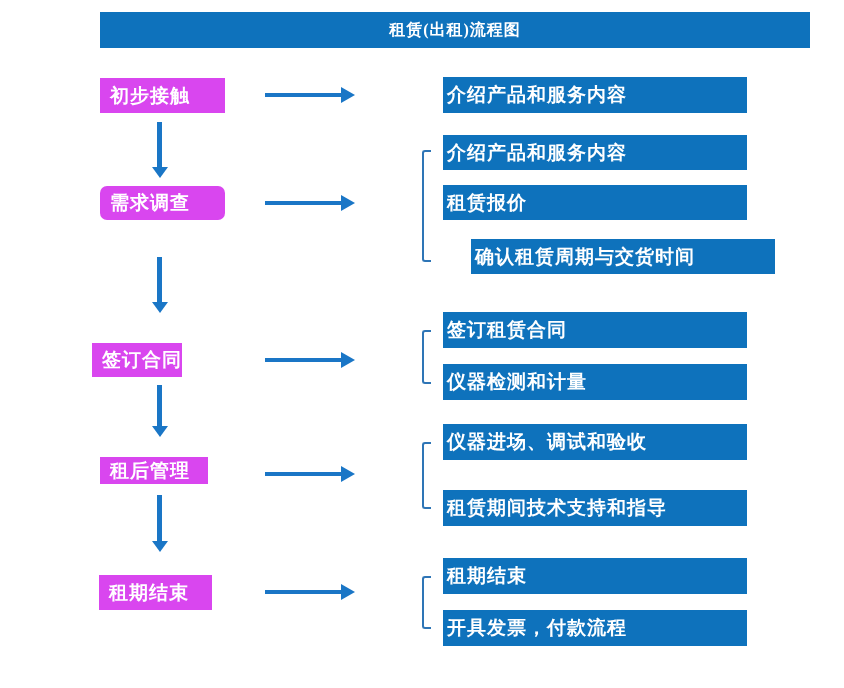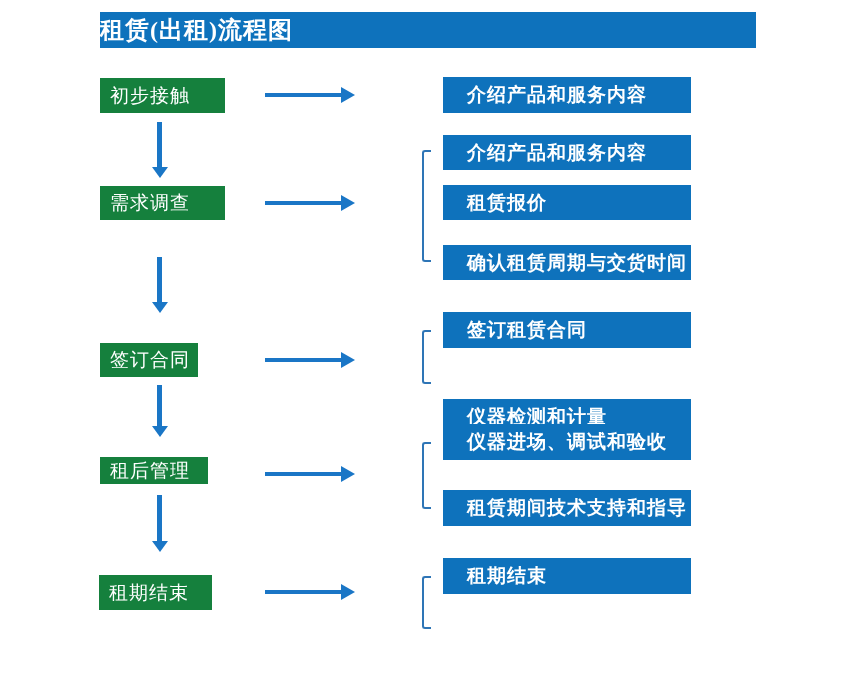--- a/index.html
+++ b/index.html
@@ -1,34 +1,34 @@
 <!DOCTYPE html>
 <html><head>
 <meta charset="utf-8">
 <style>
   html,body{margin:0;padding:0;background:#ffffff;}
   body{font-family:"Liberation Serif","DejaVu Serif",serif;}
   .canvas{position:relative;width:844px;height:688px;background:#ffffff;overflow:hidden;}
 
   .title-bar{
-    position:absolute;left:100px;top:12px;width:656px;height:36px;
-    background:#0E72BC;color:#ffffff;font-weight:bold;font-size:24px;
-    text-align:left;line-height:36px;letter-spacing:1px;
+    position:absolute;left:100px;top:12px;width:710px;height:36px;
+    background:#0E72BC;color:#ffffff;font-weight:bold;font-size:16px;
+    text-align:center;line-height:36px;letter-spacing:1px;
   }
 
   .stage-box{
-    position:absolute;background:#15803d;color:#ffffff;font-weight:normal;
+    position:absolute;background:#d946ef;color:#ffffff;font-weight:bold;
     font-size:19px;padding-left:10px;box-sizing:border-box;
     display:flex;align-items:center;letter-spacing:1px;
   }
 
   .output-box{
-    position:absolute;left:443px;width:248px;height:36px;
+    position:absolute;left:443px;width:304px;height:36px;
     background:#0E72BC;color:#ffffff;font-weight:bold;font-size:19px;
-    padding-left:24px;box-sizing:border-box;display:flex;align-items:center;
+    padding-left:4px;box-sizing:border-box;display:flex;align-items:center;
     letter-spacing:1px;
   }
 
   .h-arrow{position:absolute;left:265px;width:90px;height:16px;}
   .h-arrow .line{position:absolute;left:0;top:6px;width:77px;height:4px;background:#1A76C6;}
   .h-arrow .head{position:absolute;right:0;top:0;width:0;height:0;
     border-left:14px solid #1A76C6;border-top:8px solid transparent;border-bottom:8px solid transparent;}
 
   .v-arrow{position:absolute;left:152px;width:16px;}
   .v-arrow .line{position:absolute;left:5px;top:0;width:5px;background:#1A76C6;}
@@ -42,22 +42,22 @@
   }
 </style>
 </head>
 <body>
 
 <div class="canvas">
 
   <div class="title-bar">租赁(出租)流程图</div>
 
   <div class="stage-box" style="left:100px;top:78px;width:125px;height:35px;">初步接触</div>
-  <div class="stage-box" style="left:100px;top:186px;width:125px;height:34px;">需求调查</div>
-  <div class="stage-box" style="left:100px;top:343px;width:98px;height:34px;">签订合同</div>
+  <div class="stage-box" style="left:100px;top:186px;width:125px;height:34px;border-radius:7px;">需求调查</div>
+  <div class="stage-box" style="left:92px;top:343px;width:90px;height:34px;">签订合同</div>
   <div class="stage-box" style="left:100px;top:457px;width:108px;height:27px;">租后管理</div>
   <div class="stage-box" style="left:99px;top:575px;width:113px;height:35px;">租期结束</div>
 
   <div class="v-arrow" style="top:122px;height:56px;">
     <div class="line" style="height:45px;"></div>
       <div class="head"></div>
   </div>
   <div class="v-arrow" style="top:257px;height:56px;">
     <div class="line" style="height:45px;"></div>
       <div class="head"></div>
@@ -94,23 +94,24 @@
 
   <div class="bracket" style="top:150px;height:112px;"></div>
   <div class="bracket" style="top:330px;height:54px;"></div>
   <div class="bracket" style="top:442px;height:67px;"></div>
   <div class="bracket" style="top:576px;height:53px;"></div>
 
   <div class="output-box" style="top:77px;">介绍产品和服务内容</div>
 
   <div class="output-box" style="top:135px;height:35px;">介绍产品和服务内容</div>
   <div class="output-box" style="top:185px;height:35px;text-align:right;">租赁报价</div>
-  <div class="output-box" style="top:245px;height:35px;">确认租赁周期与交货时间</div>
+  <div class="output-box" style="top:239px;height:35px;margin-left:28px;">确认租赁周期与交货时间</div>
 
   <div class="output-box" style="top:312px;">签订租赁合同</div>
-  <div class="output-box" style="top:364px;margin-top:35px;">仪器检测和计量</div>
+  <div class="output-box" style="top:364px;">仪器检测和计量</div>
 
   <div class="output-box" style="top:424px;">仪器进场、调试和验收</div>
   <div class="output-box" style="top:490px;">租赁期间技术支持和指导</div>
 
   <div class="output-box" style="top:558px;">租期结束</div>
+  <div class="output-box" style="top:610px;">开具发票，付款流程</div>
 
 </div>
 
 </body></html>

